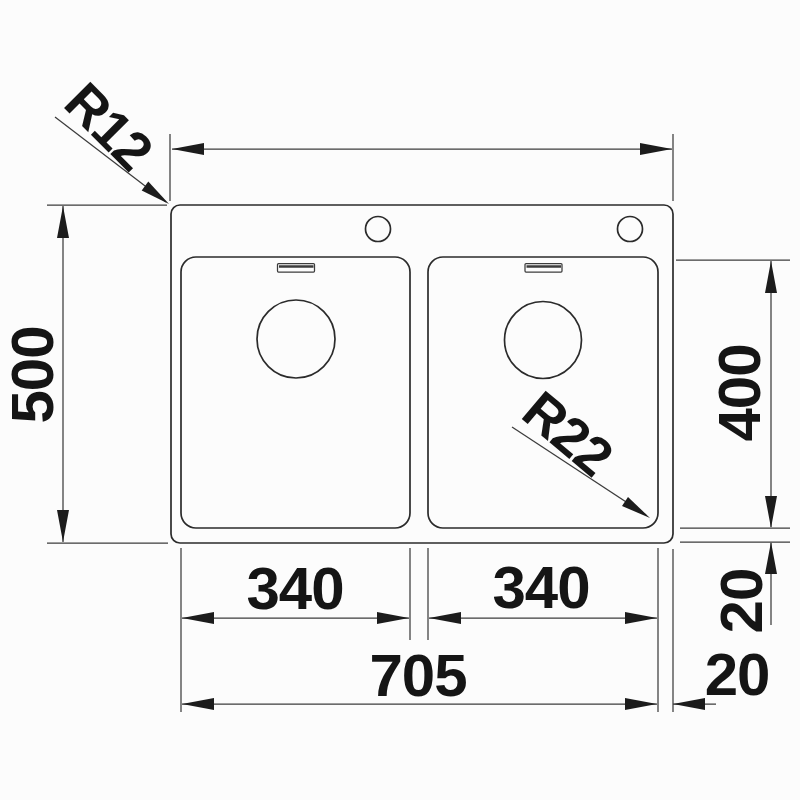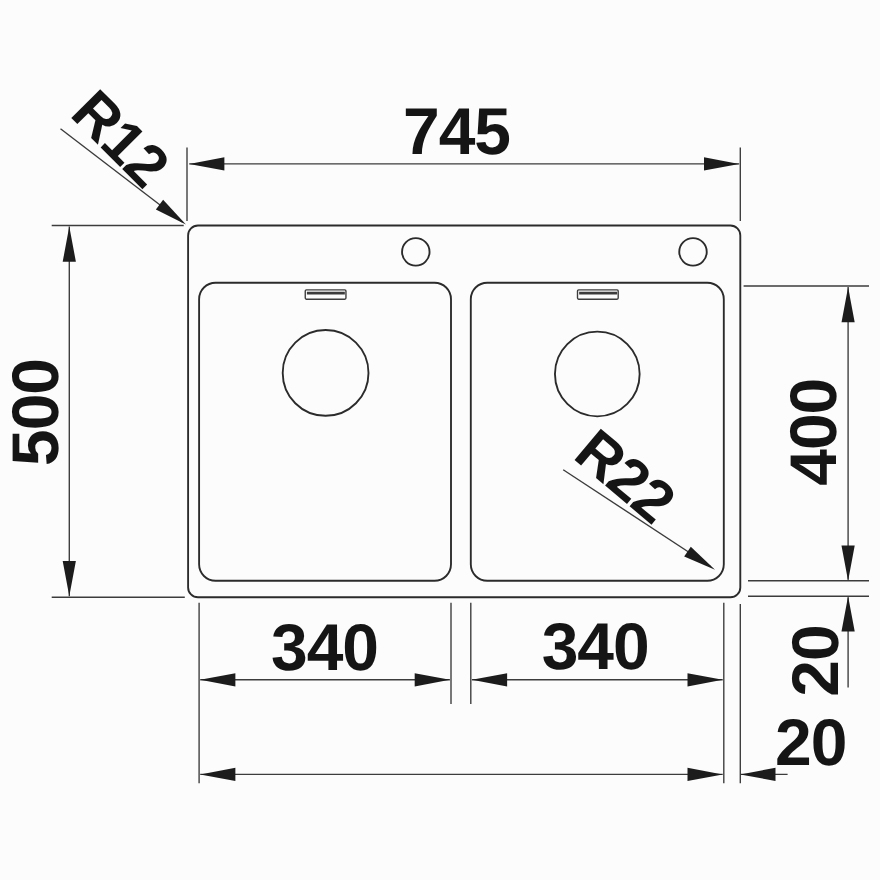--- a/index.html
+++ b/index.html
@@ -128,32 +128,32 @@
       <line class="thin" x1="55" y1="117" x2="166" y2="202"></line>
       <polygon class="arrow" points="169,204 141.7,190.4 148.3,181.6"></polygon>
     </g>
 
     <g>
       <line class="thin" x1="512" y1="427" x2="646" y2="515"></line>
       <polygon class="arrow" points="650,518 622,506 628,497"></polygon>
     </g>
   </svg>
 
-  <div class="dim-label" style="left:415px;top:120px;">745</div>
 
   <div class="dim-label rot-ccw" style="left:33px;top:375px;">500</div>
 
   <div class="dim-label rot-ccw" style="left:740px;top:393px;">400</div>
 
   <div class="dim-label rot-ccw" style="left:742px;top:601px;">20</div>
 
   <div class="dim-label" style="left:295px;top:589px;">340</div>
 
   <div class="dim-label" style="left:541px;top:588px;">340</div>
 
+  <div class="dim-label" style="left:418px;top:676px;">705</div>
 
   <div class="dim-label" style="left:737px;top:675px;">20</div>
 
   <div class="radius-label r12" style="left:109px;top:126px;">R12</div>
 
   <div class="radius-label r22" style="left:568px;top:433px;">R22</div>
 
 </div>
 
 </body></html>

